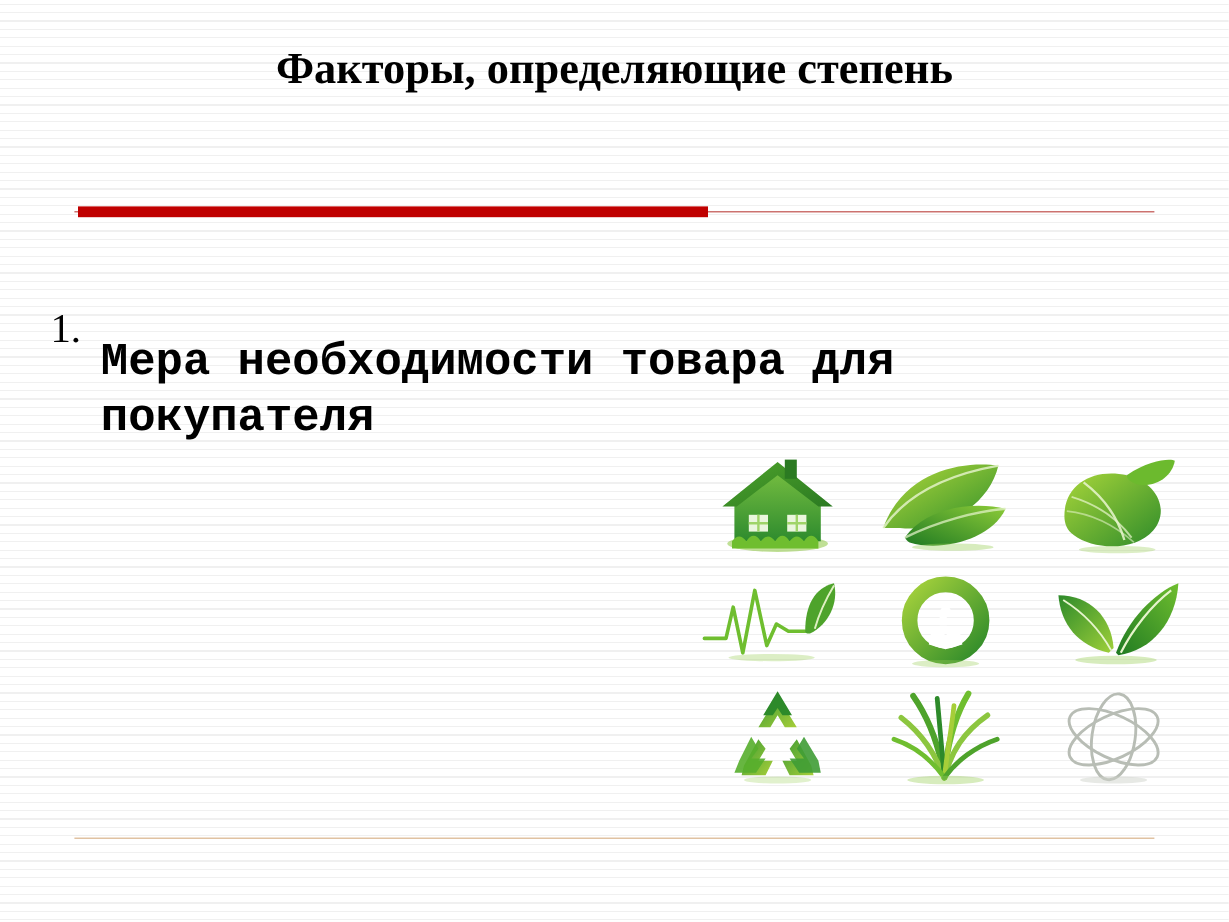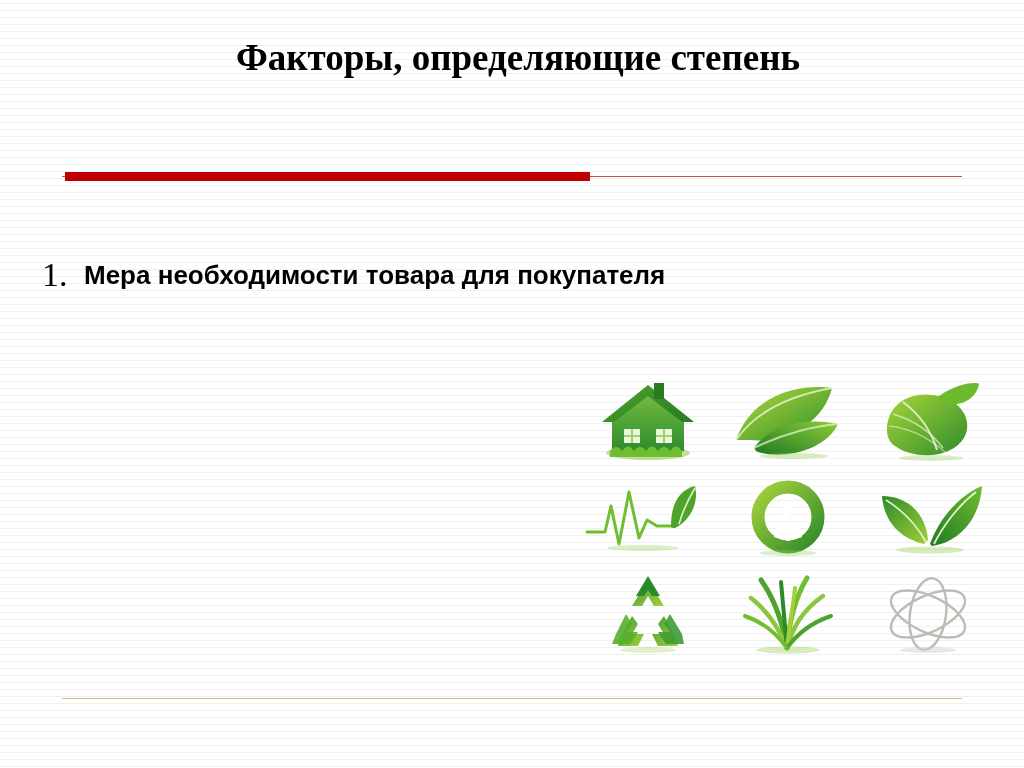--- a/index.html
+++ b/index.html
@@ -25,21 +25,21 @@
       #f0f0f0 3px,
       #f0f0f0 4px,
       #ffffff 4px,
       #ffffff 7px
     );
     overflow: hidden;
   }
 
   .title-block {
     position: absolute;
-    left: 68px;
+    left: 62px;
     top: 34px;
     width: 900px;
     text-align: center;
   }
   .title-line {
     font-family: "Liberation Serif", serif;
     font-weight: bold;
     font-size: 37px;
     line-height: 48px;
     color: #000000;
@@ -80,26 +80,27 @@
   }
   .body-num {
     font-family: "Liberation Serif", serif;
     font-size: 34px;
     line-height: 46px;
     color: #000000;
     width: 42px;
     flex: 0 0 42px;
   }
   .body-text {
-    font-family: Liberation Sans, sans-serif;
+    font-family: Liberation Mono, monospace;
     font-weight: bold;
-    font-size: 26px;
+    font-size: 38px;
     line-height: 46px;
     color: #000000;
     max-width: 700px;
+    margin-top: 28px;
   }
 
   .icon-grid {
     position: absolute;
     left: 578px;
     top: 372px;
     width: 420px;
     height: 290px;
     display: grid;
     grid-template-columns: 140px 140px 140px;

